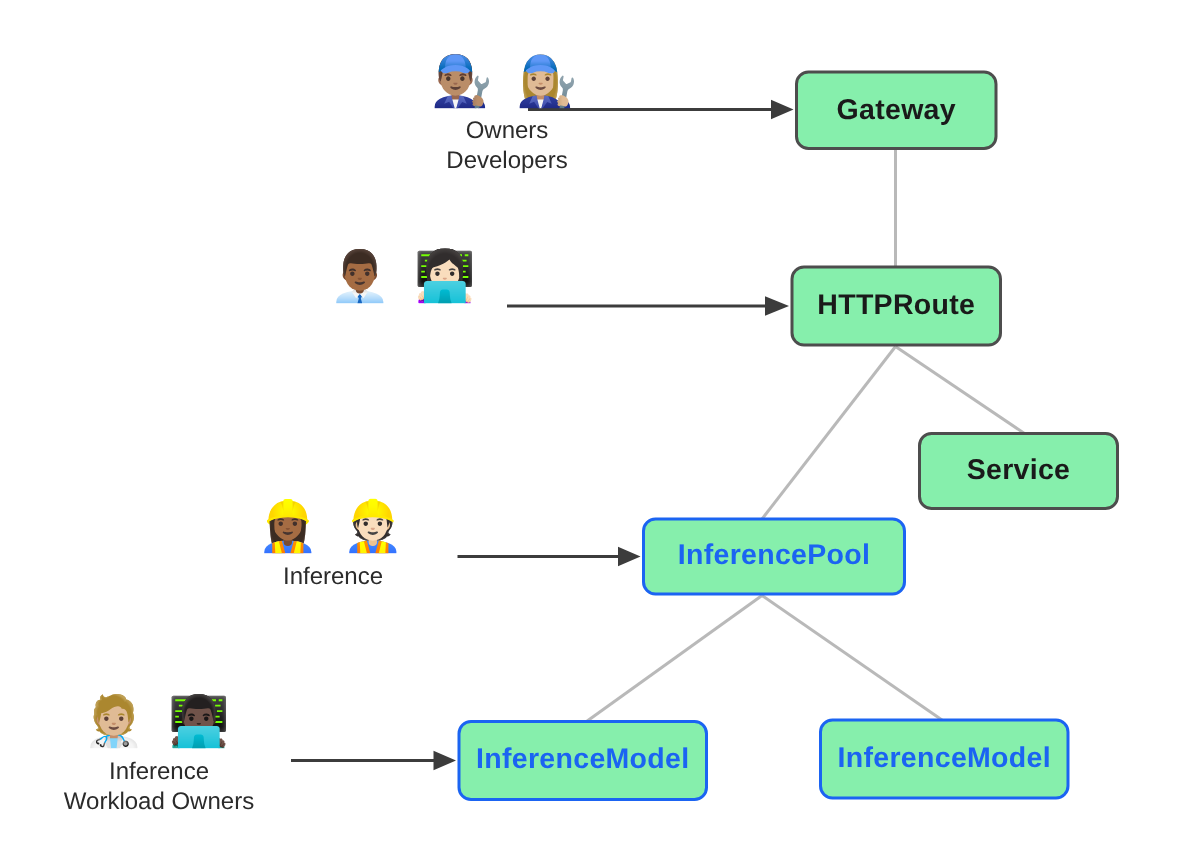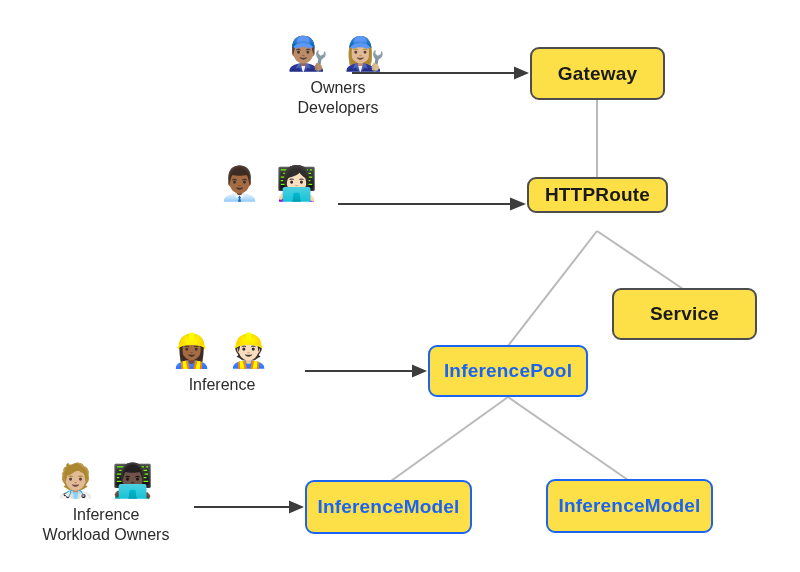--- a/index.html
+++ b/index.html
@@ -5,30 +5,30 @@
   html,body{margin:0;padding:0;background:#ffffff;}
   #canvas{
     position:relative;width:800px;height:572px;background:#ffffff;overflow:hidden;
     font-family:"Liberation Sans","DejaVu Sans",sans-serif;
   }
   #edges{position:absolute;left:0;top:0;z-index:1;}
   .conn{stroke:#b9b9b9;stroke-width:2;}
   .arrow-line{stroke:#3c3c3c;stroke-width:2;}
   .arrow-head{fill:#3c3c3c;stroke:none;}
   .node{
-    position:absolute;z-index:2;box-sizing:border-box;background:#fde047;
+    position:absolute;z-index:2;box-sizing:border-box;background:#86efac;
     border:2px solid #4d4d4d;border-radius:9px;
     display:flex;align-items:center;justify-content:center;
     font-weight:bold;font-size:19px;color:#1a1a1a;letter-spacing:.2px;
   }
   .node.hl{border-color:#1b64f2;color:#1b64f2;}
   #node-gateway{left:530px;top:47px;width:135px;height:53px;}
-  #node-httproute{left:527px;top:177px;width:141px;height:36px;}
-  #node-service{left:612px;top:288px;width:145px;height:52px;}
-  #node-inferencepool{left:428px;top:345px;width:160px;height:52px;}
+  #node-httproute{left:527px;top:177px;width:141px;height:54px;}
+  #node-service{left:612px;top:288px;width:134px;height:52px;}
+  #node-inferencepool{left:428px;top:345px;width:176px;height:52px;}
   #node-inferencemodel-1{left:305px;top:480px;width:167px;height:54px;}
   #node-inferencemodel-2{left:546px;top:479px;width:167px;height:54px;}
   .actor{
     position:absolute;z-index:2;width:220px;text-align:center;
     font-size:16px;line-height:20px;color:#2b2b2b;
   }
   .actor .emojis{display:block;font-size:33px;line-height:42px;margin-bottom:3px;letter-spacing:3px;white-space:nowrap;}
   .actor .l{display:block;}
   #actor-cluster-operators{left:228px;top:33px;}
   #actor-application-developers{left:160px;top:163px;}

